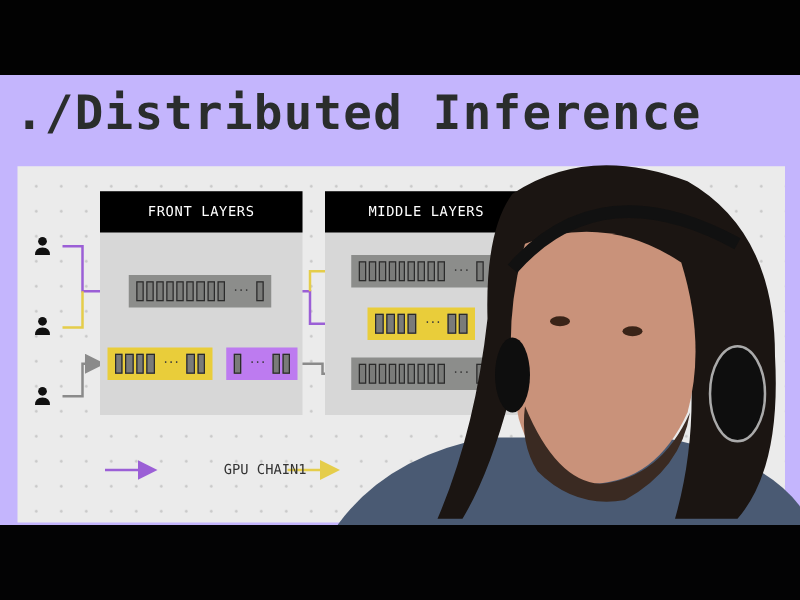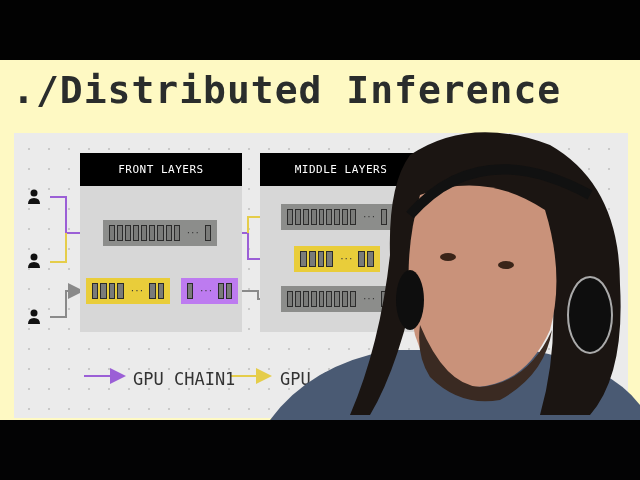--- a/index.html
+++ b/index.html
@@ -1,32 +1,32 @@
 <!DOCTYPE html>
 <html><head>
 <meta charset="utf-8">
 <style>
   html,body{margin:0;padding:0;}
   body{width:640px;height:480px;position:relative;overflow:hidden;background:#000;font-family:"DejaVu Sans Mono",monospace;}
   .bar-top{position:absolute;left:0;top:0;width:640px;height:60px;background:#020202;}
   .bar-bottom{position:absolute;left:0;top:420px;width:640px;height:60px;background:#030304;}
-  .stage{position:absolute;left:0;top:60px;width:640px;height:360px;background:#fef9c3;overflow:hidden;}
+  .stage{position:absolute;left:0;top:60px;width:640px;height:360px;background:#c4b5fd;overflow:hidden;}
   .title{position:absolute;left:12px;top:8px;font-family:"DejaVu Sans Mono",monospace;font-weight:bold;font-size:38px;letter-spacing:1px;color:#2a2d2c;white-space:nowrap;}
   .panel{position:absolute;left:14px;top:73px;width:614px;height:285px;background:#ebebeb;
     background-image:radial-gradient(#c9c9c9 1px, transparent 1.2px);background-size:20px 20px;background-position:5px 6px;text-align:center;}
   .col{position:absolute;background:#d7d7d7;}
   .col-head{position:absolute;left:0;top:0;width:100%;height:33px;background:#000;color:#fff;font-size:11px;display:flex;align-items:center;justify-content:center;letter-spacing:0.5px;}
   .blk{position:absolute;height:26px;display:flex;align-items:center;padding:0 6px;box-sizing:border-box;gap:2px;}
   .blk.gray{background:#8c8d8b;}
   .blk.yellow{background:#e9cd3a;}
   .blk.purple{background:#bd7bf0;}
   .cell{width:7px;height:16px;border:1.5px solid #2b2b2b;background:#7a7b79;box-sizing:border-box;}
   .dots{color:#3a3a3a;font-size:9px;margin:0 4px;letter-spacing:-1px;}
   .user{position:absolute;width:14px;height:16px;}
-  .legend{position:absolute;font-size:17px;color:#333;white-space:nowrap;}
+  .legend{position:absolute;font-size:11px;color:#333;white-space:nowrap;margin-left:46px;}
   svg.wires{position:absolute;left:0;top:0;}
   .person{position:absolute;left:270px;top:55px;width:370px;height:305px;}
 </style>
 </head>
 <body>
 
 <div class="bar-top"></div>
 
 <div class="stage">
   <div class="title">./Distributed Inference</div>

